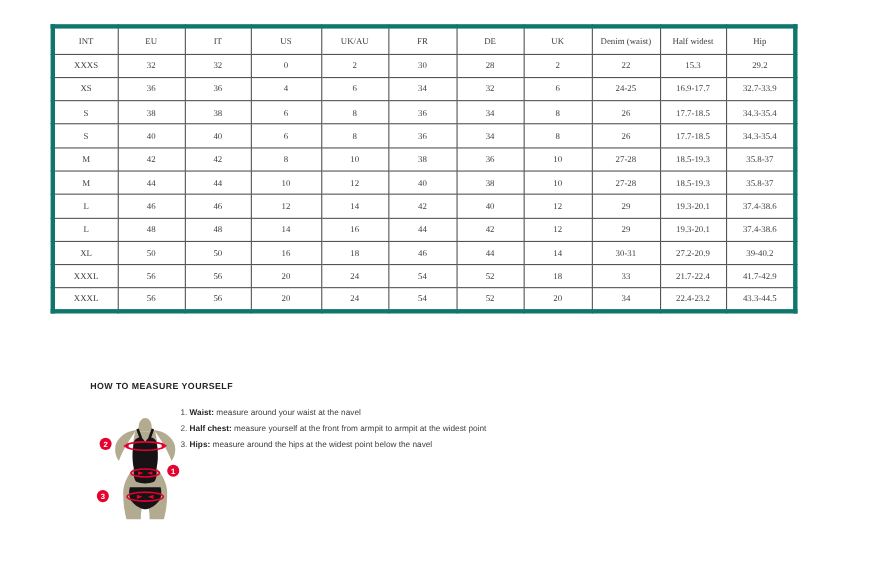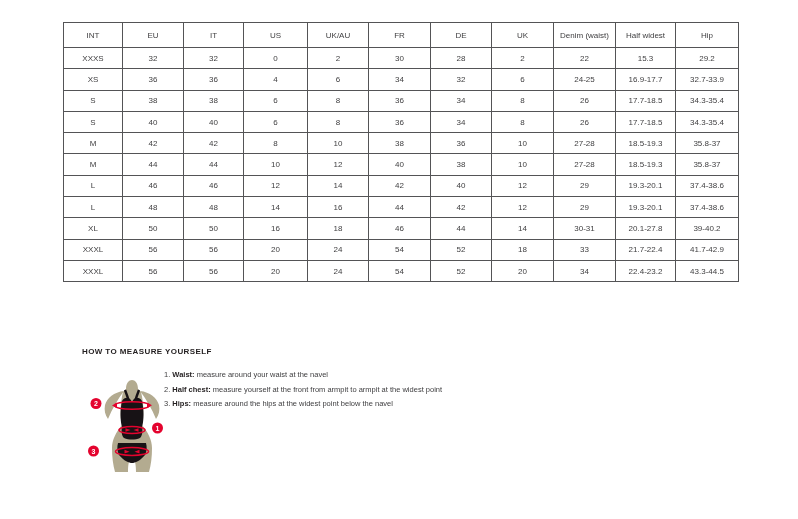--- a/index.html
+++ b/index.html
@@ -8,25 +8,26 @@
     width: 798px; height: 519px;
     background: #ffffff;
     font-family: "Liberation Sans", sans-serif;
     position: relative;
     overflow: hidden;
   }
 
   
   table.size-chart {
     position: absolute;
-    left: 63px; top: 22px;
+    left: 46px; top: 22px;
     width: 675px;
     border-collapse: collapse;
     table-layout: fixed;
-    border: 1px solid #0f766e;
+    border: 4px solid #0f766e;
+    font-family: Liberation Serif, serif;
   }
   table.size-chart th,
   table.size-chart td {
     border: 1px solid #545456;
     text-align: center;
     vertical-align: middle;
     font-size: 8px;
     font-weight: 400;
     color: #414042;
     padding: 0;
@@ -212,21 +213,21 @@
       <tr>
         <td>XL</td>
         <td>50</td>
         <td>50</td>
         <td>16</td>
         <td>18</td>
         <td>46</td>
         <td>44</td>
         <td>14</td>
         <td>30-31</td>
-        <td>20.1-27.8</td>
+        <td>27.2-20.9</td>
         <td>39-40.2</td>
       </tr>
       <tr>
         <td>XXXL</td>
         <td>56</td>
         <td>56</td>
         <td>20</td>
         <td>24</td>
         <td>54</td>
         <td>52</td>

